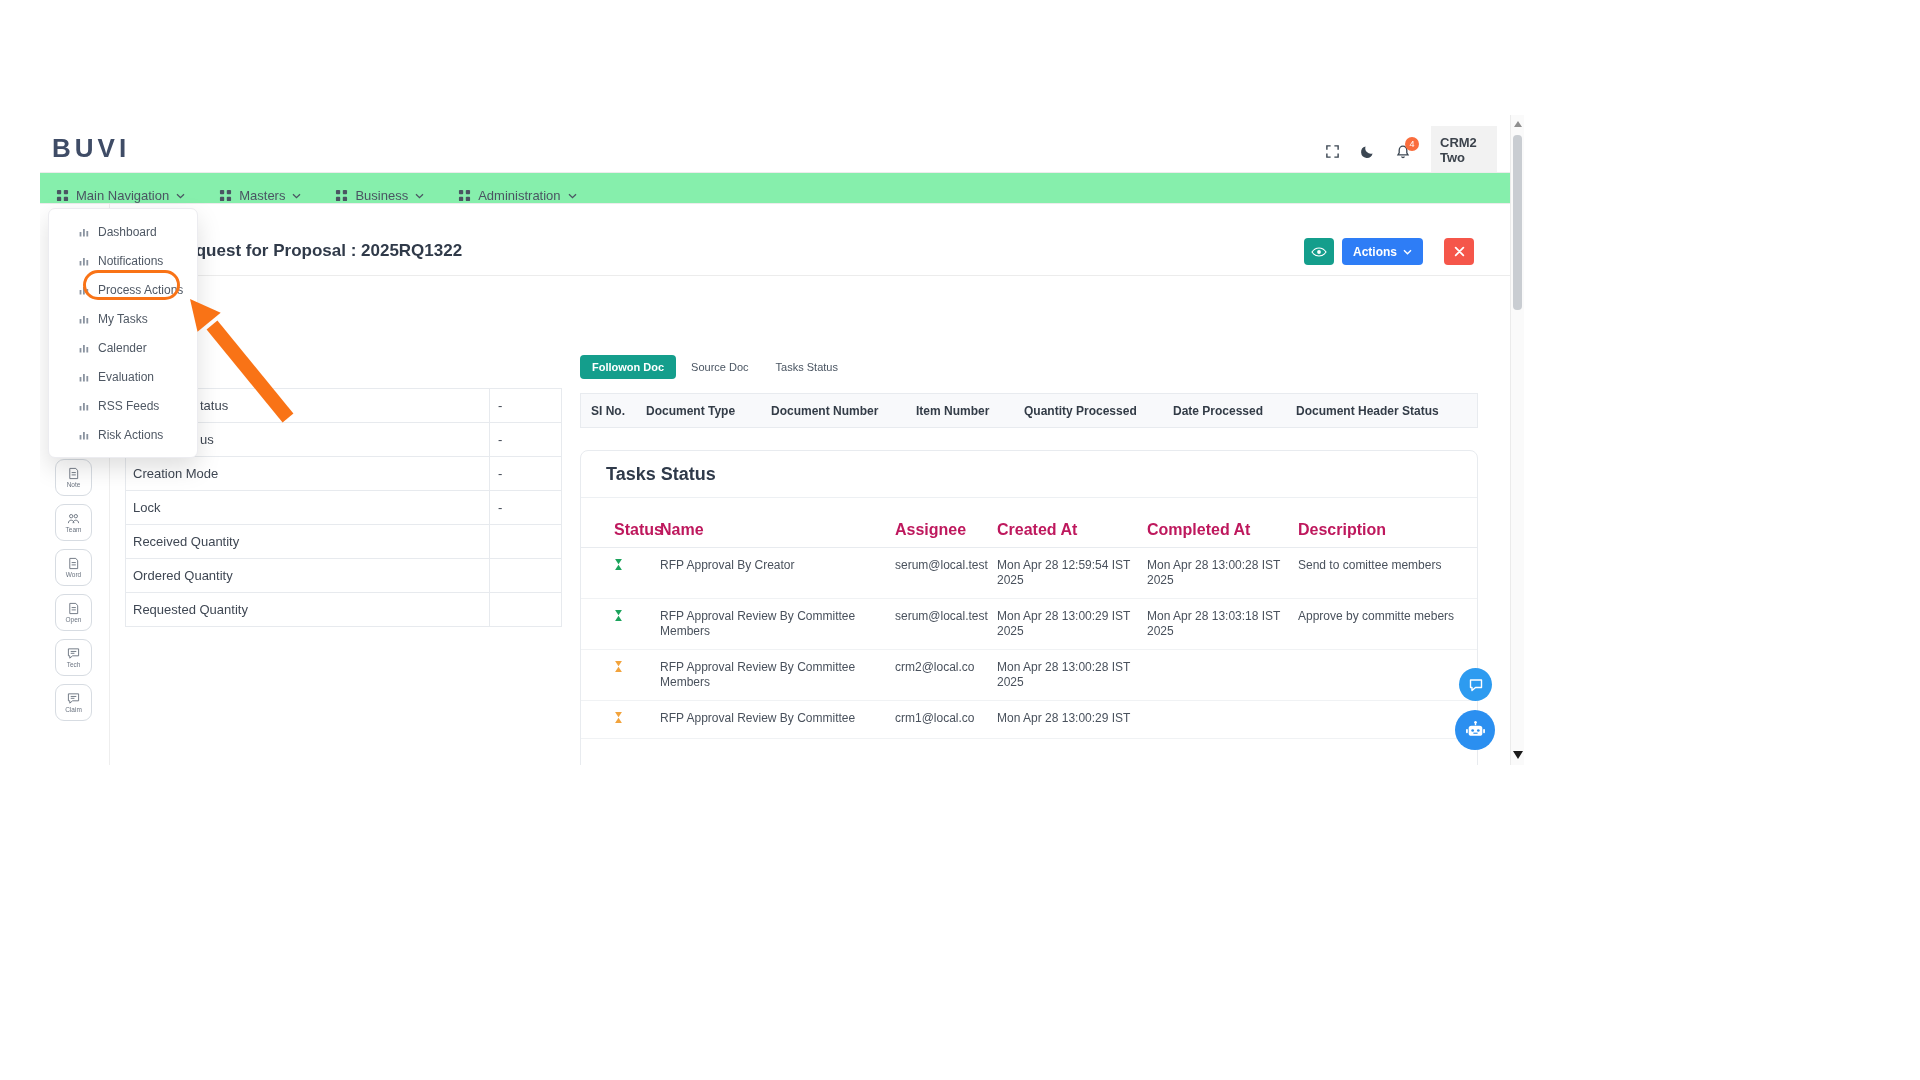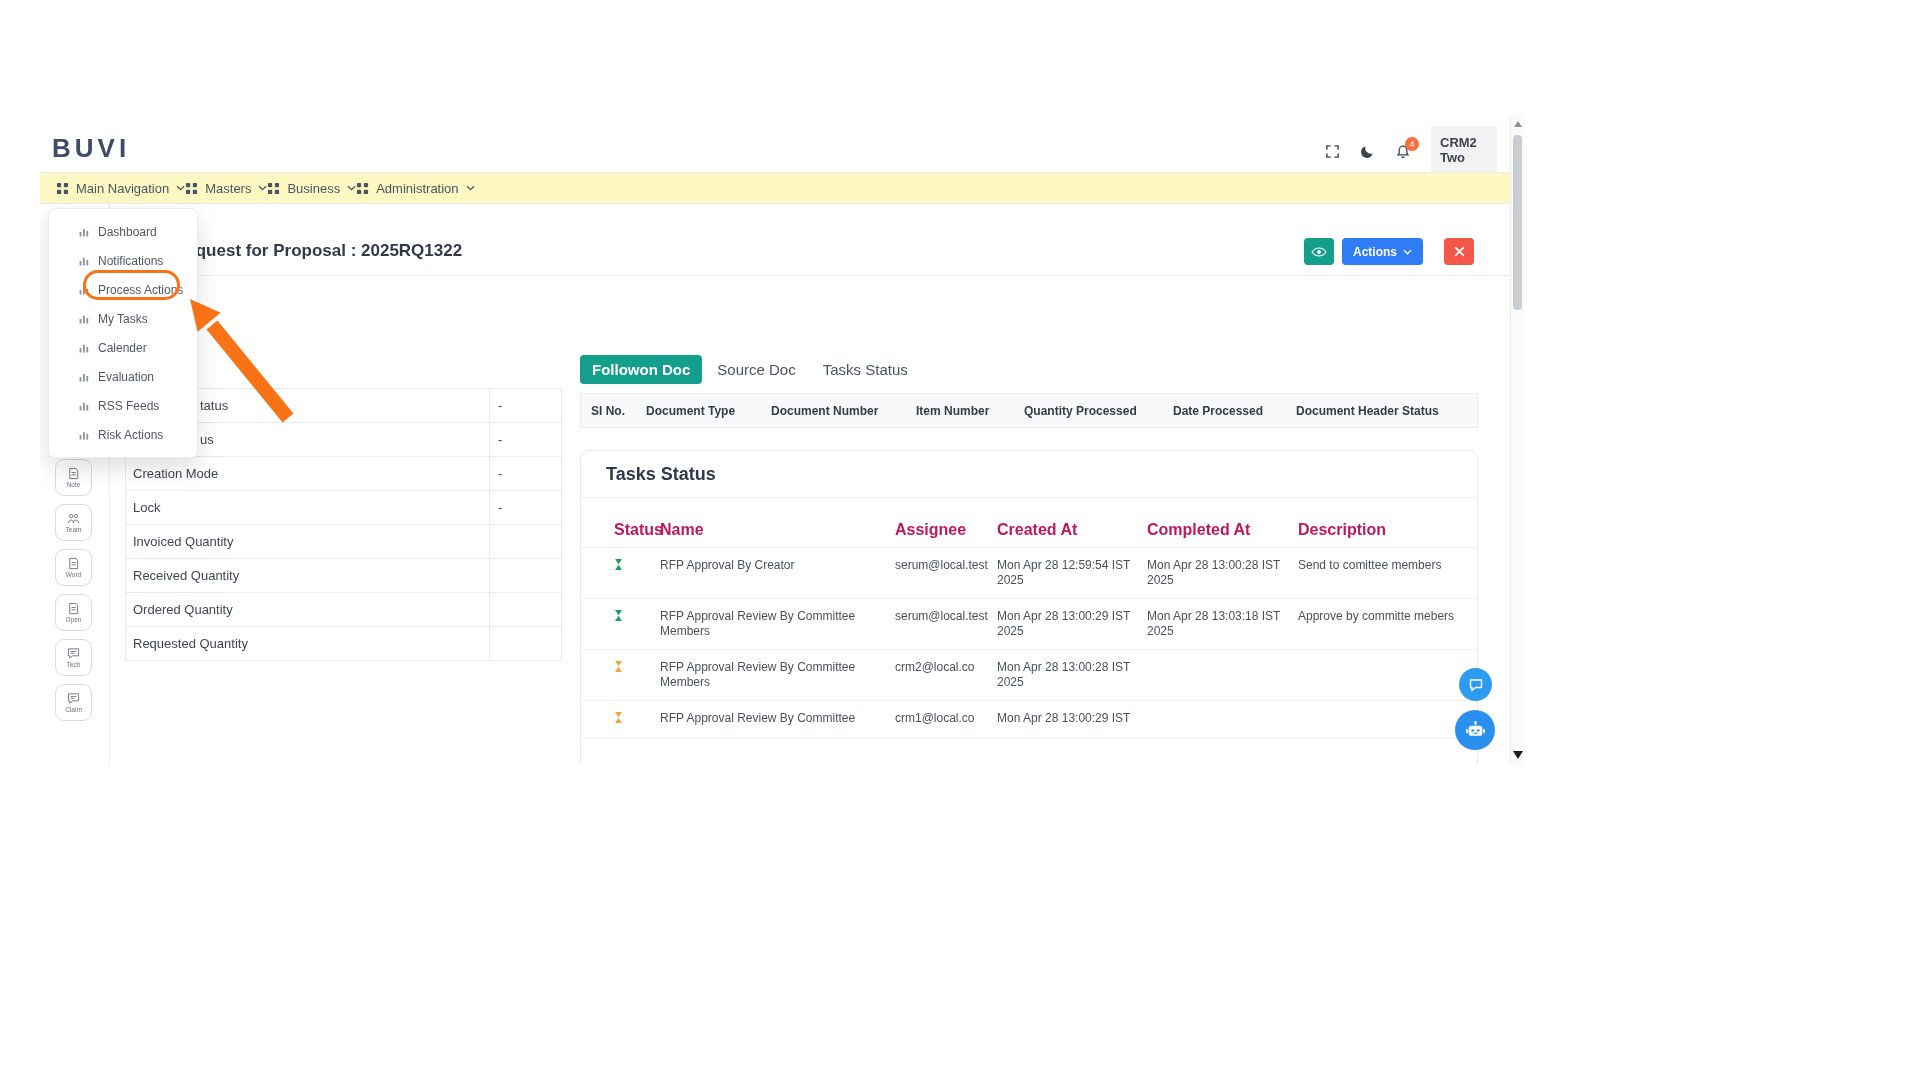--- a/index.html
+++ b/index.html
@@ -13,21 +13,21 @@
   .topbar-right{position:absolute;right:13px;top:0;height:57px;display:flex;align-items:center;gap:20px;}
   .tb-icon{display:inline-flex;align-items:center;justify-content:center;cursor:pointer;position:relative;}
   .badge{position:absolute;top:-7px;right:-8px;min-width:14px;height:14px;border-radius:8px;background:#fa6d3d;
     color:#fff;font-size:9px;display:flex;align-items:center;justify-content:center;padding:0 3px;}
   .userbox{width:66px;height:51px;background:#f2f2f2;padding:9px 0 0 9px;cursor:pointer;}
   .user-name{font-size:13px;font-weight:600;color:#3c434c;}
   .user-org{font-size:15px;color:#9aa0a6;margin-top:11px;}
 
   
   .mainnav{position:absolute;left:0;top:57px;width:1470px;height:32px;border-top:1px solid #ececec;border-bottom:1px solid #ececec;
-    display:flex;align-items:center;padding-left:16px;color:#4a5562;font-size:13px;background:#fef9c3;}
+    display:flex;align-items:flex-end;padding-left:16px;gap:34px;color:#4a5562;font-size:13px;background:#86efac;}
   .nav-item{display:flex;align-items:center;gap:7px;cursor:pointer;color:#4a5562;}
   .nav-item svg{flex:none;}
 
   
   .sidebar{position:absolute;left:0;top:89px;width:70px;height:561px;background:#fff;border-right:1px solid #eeeeee;}
   .side-btn{position:absolute;left:15px;width:37px;height:37px;background:#fff;border:1px solid #d7dce2;border-radius:9px;
     display:flex;flex-direction:column;align-items:center;justify-content:center;gap:2px;color:#6b7480;cursor:pointer;padding:0;}
   .side-btn svg{width:13px;height:13px;}
   .side-btn span{font-size:6.5px;line-height:6.5px;color:#6b7480;}
 
@@ -42,21 +42,21 @@
 
   
   .details{position:absolute;left:85px;top:273px;width:437px;background:#fff;border:1px solid #e7eaee;border-bottom:none;}
   .d-row{display:flex;height:34px;border-bottom:1px solid #e7eaee;align-items:stretch;font-size:13px;color:#3f4753;}
   .d-label{flex:1;padding-left:7px;display:flex;align-items:center;}
   .d-row:nth-child(1) .d-label,.d-row:nth-child(2) .d-label{padding-left:74px;}
   .d-value{width:72px;border-left:1px solid #e7eaee;padding-left:8px;display:flex;align-items:center;}
 
   
   .doc-tabs{position:absolute;left:540px;top:240px;display:flex;align-items:center;gap:3px;}
-  .doc-tab{font-size:15px;color:#4a5562;background:none;border:none;padding:6px 12px;cursor:pointer;}
+  .doc-tab{font-size:11px;color:#4a5562;background:none;border:none;padding:6px 12px;cursor:pointer;}
   .doc-tab.active{background:#149e8c;color:#fff;border-radius:4px;font-weight:600;}
   .followon-head{position:absolute;left:540px;top:278px;width:898px;height:35px;display:grid;
     grid-template-columns:55px 125px 145px 108px 149px 123px 1fr;align-items:center;background:#f8f9fb;
     border:1px solid #e8ebef;padding-left:10px;font-size:12px;font-weight:bold;color:#333c47;white-space:nowrap;}
 
   
   .tasks-card{position:absolute;left:540px;top:335px;width:898px;height:340px;background:#fff;border:1px solid #e8ebef;border-radius:8px 8px 0 0;}
   .tasks-head{height:47px;border-bottom:1px solid #edf0f3;display:flex;align-items:center;padding-left:25px;}
   .tasks-head h2{margin:0;font-size:18px;font-weight:600;color:#2f3a4a;}
   .tasks-tabs{height:48px;border-bottom:1px solid #edf0f3;position:relative;}
@@ -255,24 +255,20 @@
         <div class="d-label">us</div>
         <div class="d-value">-</div>
       </div>
     <div class="d-row">
         <div class="d-label">Creation Mode</div>
         <div class="d-value">-</div>
       </div>
     <div class="d-row">
         <div class="d-label">Lock</div>
         <div class="d-value">-</div>
-      </div>
-    <div class="d-row">
-        <div class="d-label">Invoiced Quantity</div>
-        <div class="d-value"></div>
       </div>
     <div class="d-row">
         <div class="d-label">Received Quantity</div>
         <div class="d-value"></div>
       </div>
     <div class="d-row">
         <div class="d-label">Ordered Quantity</div>
         <div class="d-value"></div>
       </div>
     <div class="d-row">

